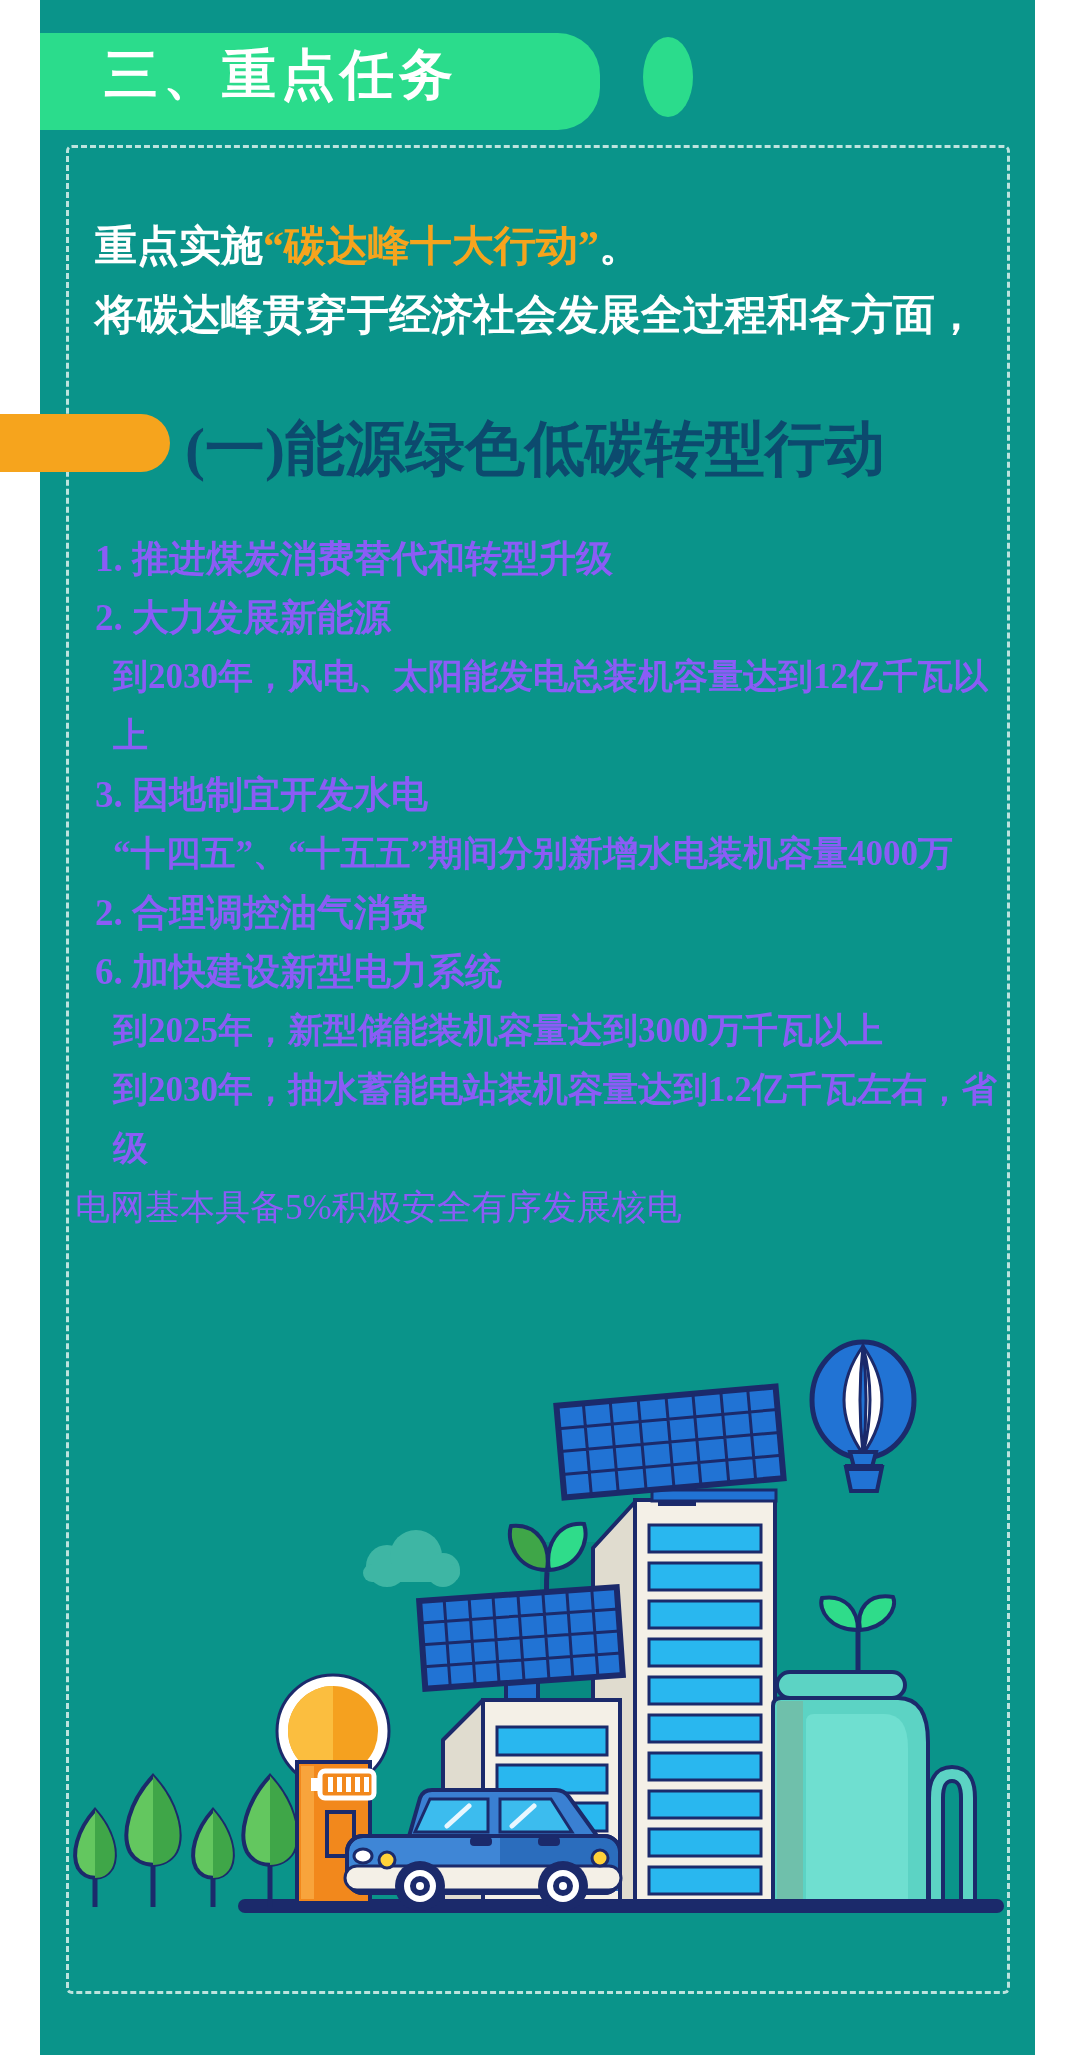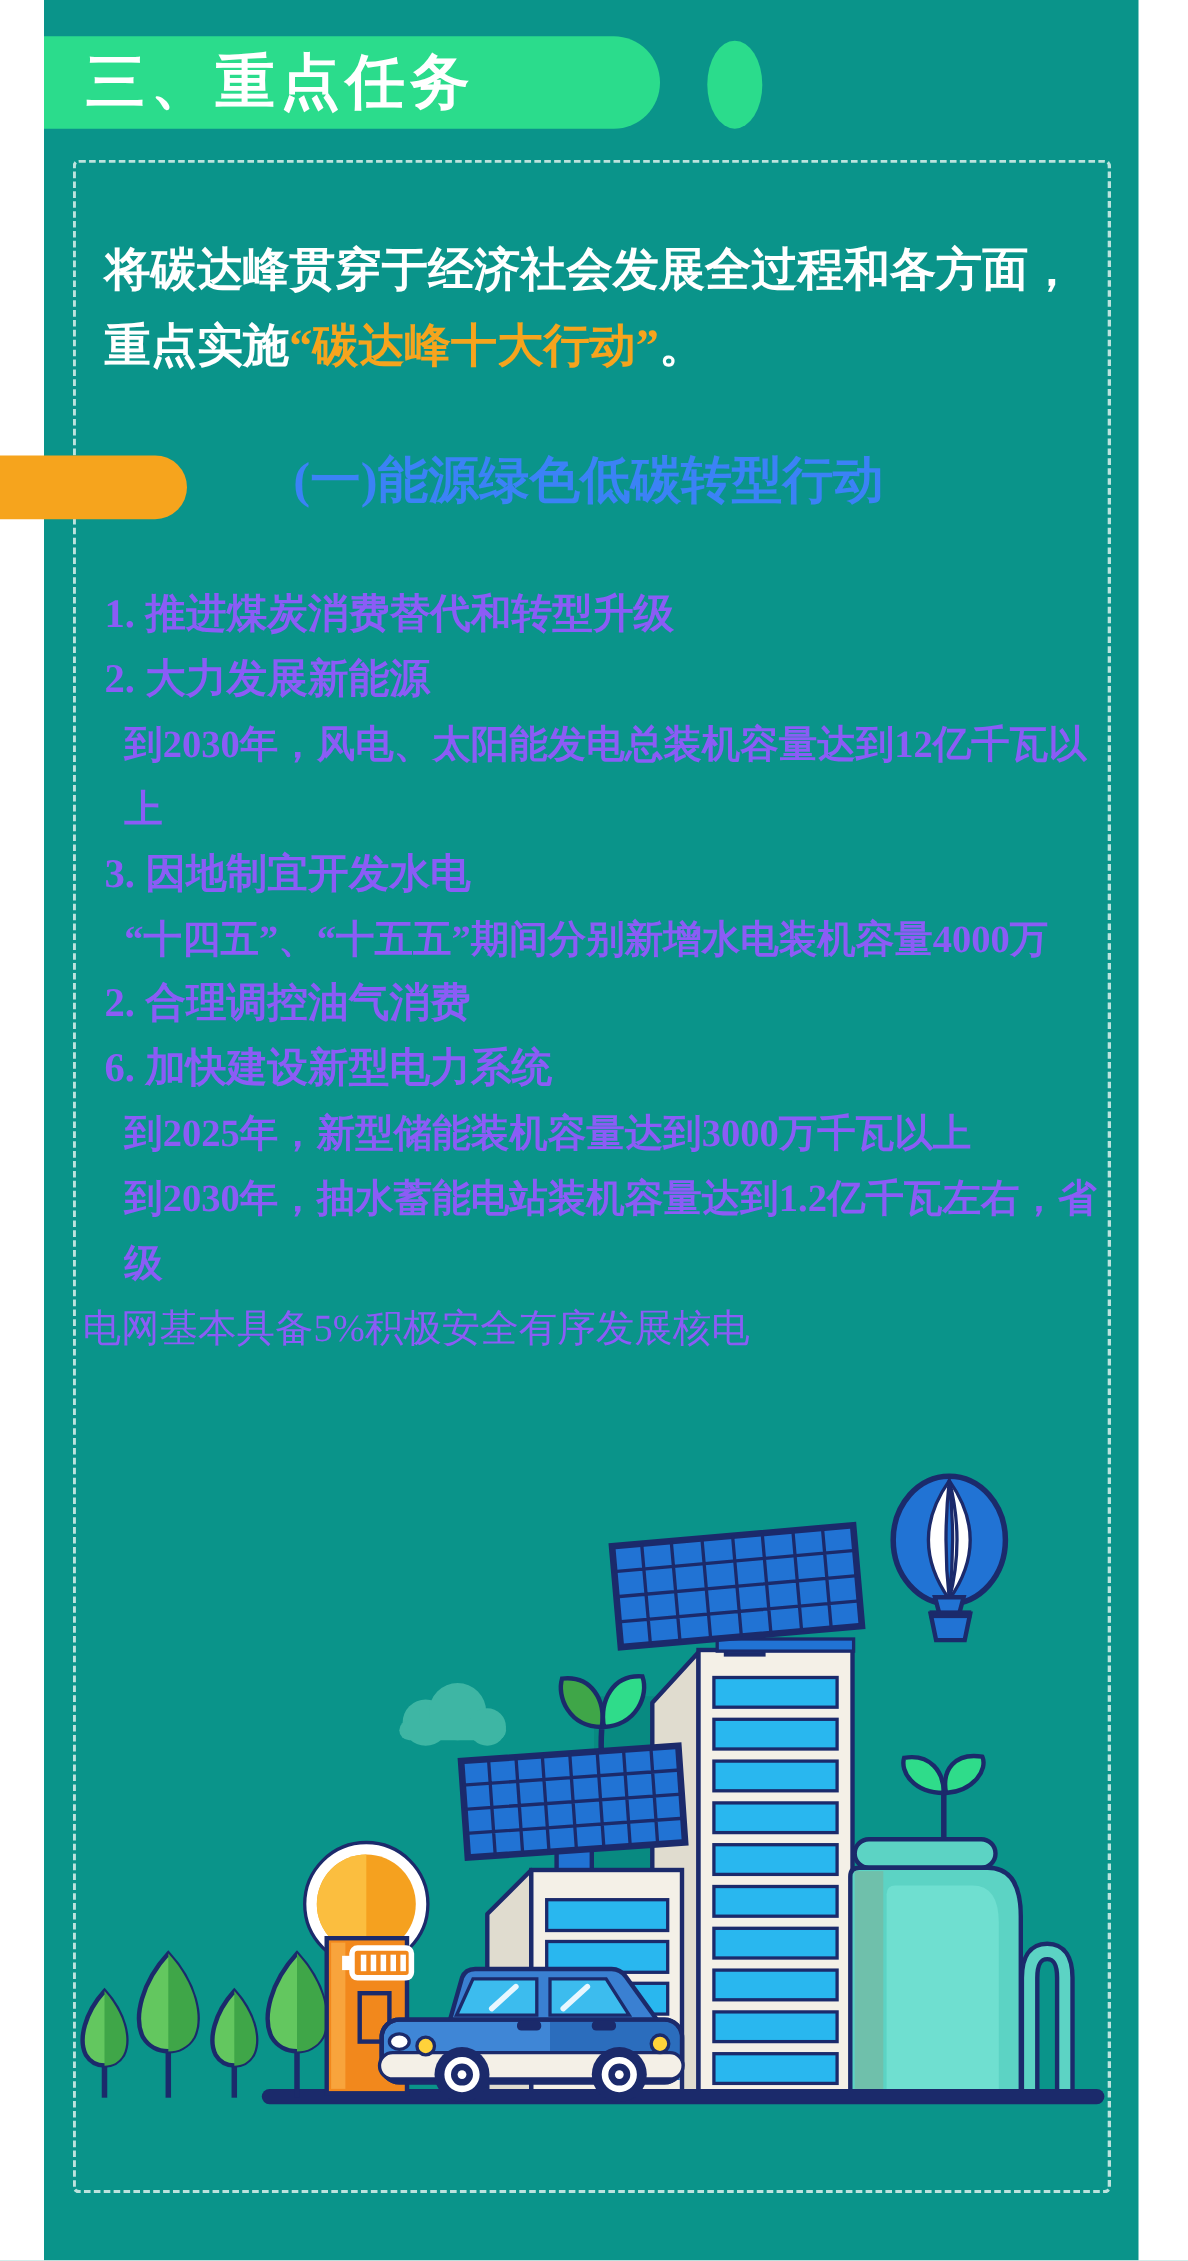--- a/index.html
+++ b/index.html
@@ -7,53 +7,53 @@
     --navy:#1b2a6b; --pblue:#2173d4; --cyan:#29b7ef; --bldg:#f4f0e7; --side:#e0dccf;
     --tank:#5cd3c4; --tankdark:#6fc0ab; --tanklight:#6fdfd0; --cloud:#3eb6a4;
     --carblue:#3a80d2; --glass:#3cbcee; --leafL:#63c75f; --leafD:#3fa648; --sprout:#2fdc8a;
   }
   html,body{margin:0;padding:0;background:#ffffff;}
   .stage{position:relative;width:1080px;height:2055px;background:#ffffff;overflow:hidden;
          font-family:"Liberation Serif","DejaVu Serif",serif;}
   .poster{position:absolute;left:40px;top:0;width:995px;height:2055px;background:var(--teal);}
   .dashed-frame{position:absolute;left:66px;top:145px;width:938px;height:1843px;
          border:3px dashed rgba(240,250,246,.78);border-radius:6px;}
-  .header-pill{position:absolute;left:40px;top:33px;width:560px;height:84px;background:var(--green);
+  .header-pill{position:absolute;left:40px;top:33px;width:560px;height:97px;background:var(--green);
          border-radius:0 42px 42px 0;color:#fff;font-weight:700;font-size:54px;line-height:84px;
-         padding-left:38px;box-sizing:border-box;letter-spacing:5px;}
+         padding-left:64px;box-sizing:border-box;letter-spacing:5px;}
   .header-dot{position:absolute;left:643px;top:37px;width:50px;height:80px;background:var(--green);
          border-radius:50%;}
   .intro{position:absolute;left:95px;top:212px;width:890px;color:#fff;font-weight:700;
          font-size:42px;line-height:69px;}
   .intro .hl{color:var(--orange);}
   .orange-tab{position:absolute;left:0;top:414px;width:170px;height:58px;background:var(--orange);
          border-radius:0 29px 29px 0;}
-  .section-title{position:absolute;left:66px;top:408px;width:938px;text-align:center;color:#3b82f6;
-         font-weight:700;font-size:46px;line-height:58px;}
+  .section-title{position:absolute;left:66px;top:420px;width:938px;text-align:center;color:#0c4a6e;
+         font-weight:700;font-size:60px;line-height:58px;}
   .list{position:absolute;left:75px;top:529px;width:930px;color:#8b5cf6;font-size:35px;line-height:59px;}
   .list .item{font-weight:700;font-size:37px;padding-left:20px;}
   .list .detail{font-weight:700;padding-left:38px;}
   .list .wrap{font-weight:400;padding-left:0;}
   svg.illo{position:absolute;left:40px;top:1290px;width:995px;height:700px;}
 </style>
 </head>
 <body>
 
 <div class="stage">
   <div class="poster"></div>
   <div class="dashed-frame"></div>
 
   <div class="header-pill">
     <span>三、重点任务</span>
   </div>
   <div class="header-dot"></div>
 
   <div class="intro">
+    <div><span>重点实施</span><span class="hl">“碳达峰十大行动”</span><span>。</span></div>
     <div>将碳达峰贯穿于经济社会发展全过程和各方面，</div>
-    <div><span>重点实施</span><span class="hl">“碳达峰十大行动”</span><span>。</span></div>
   </div>
 
   <div class="orange-tab"></div>
   <div class="section-title">(一)能源绿色低碳转型行动</div>
 
   <div class="list">
     <div class="item">1. 推进煤炭消费替代和转型升级</div>
     <div class="item">2. 大力发展新能源</div>
     <div class="detail">到2030年，风电、太阳能发电总装机容量达到12亿千瓦以上</div>
     <div class="item">3. 因地制宜开发水电</div>

